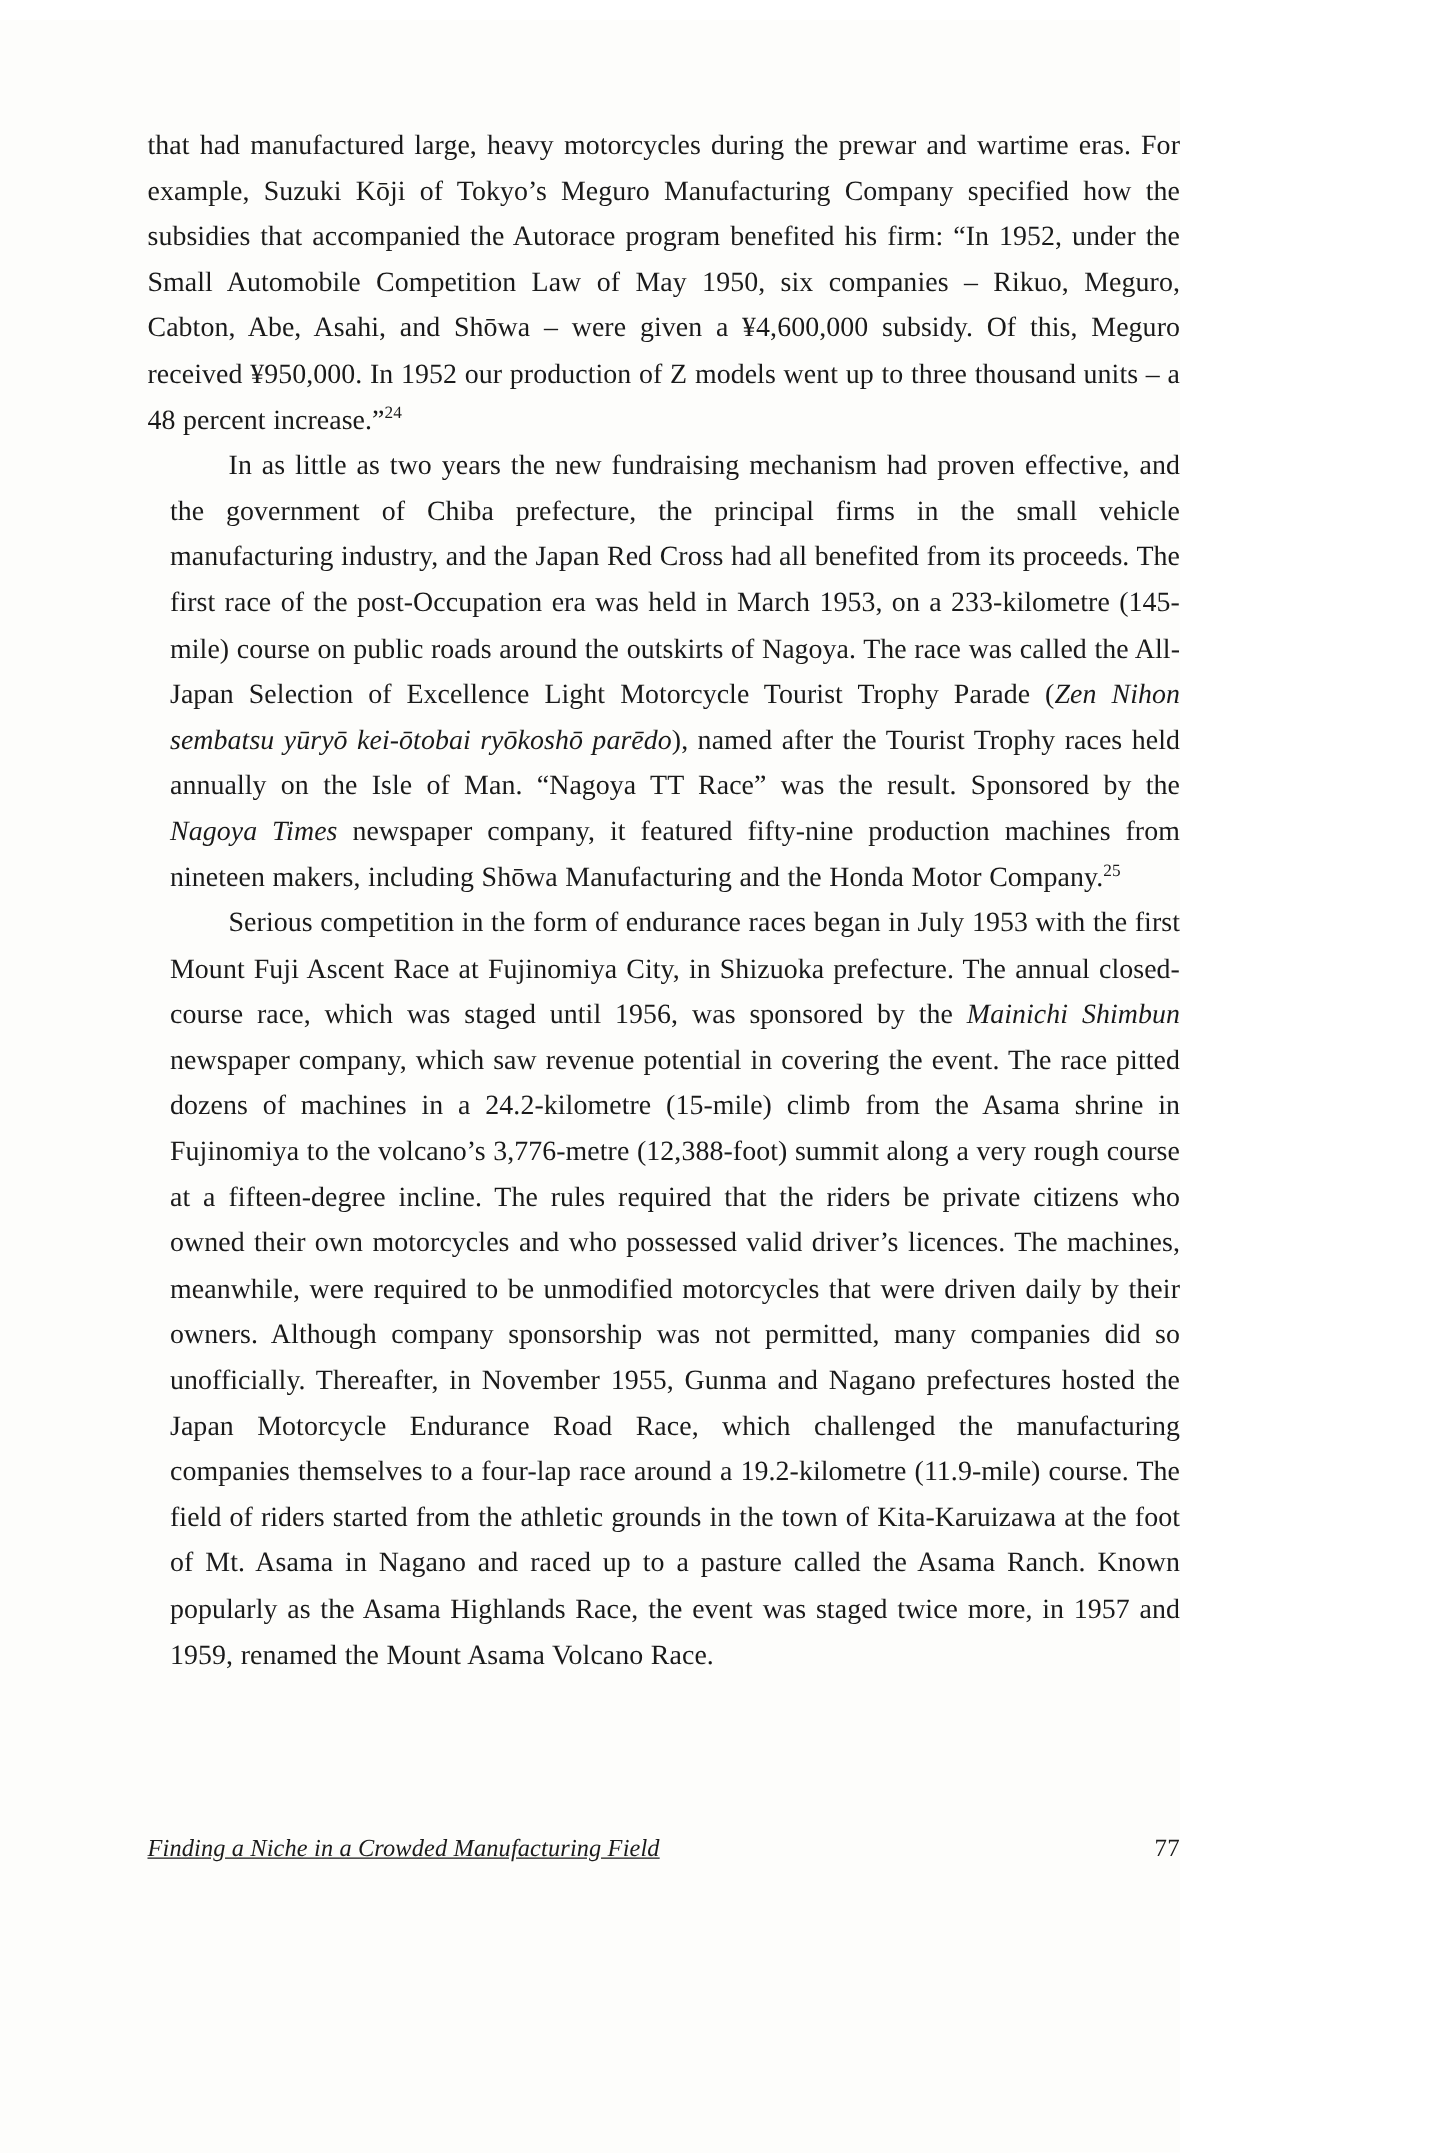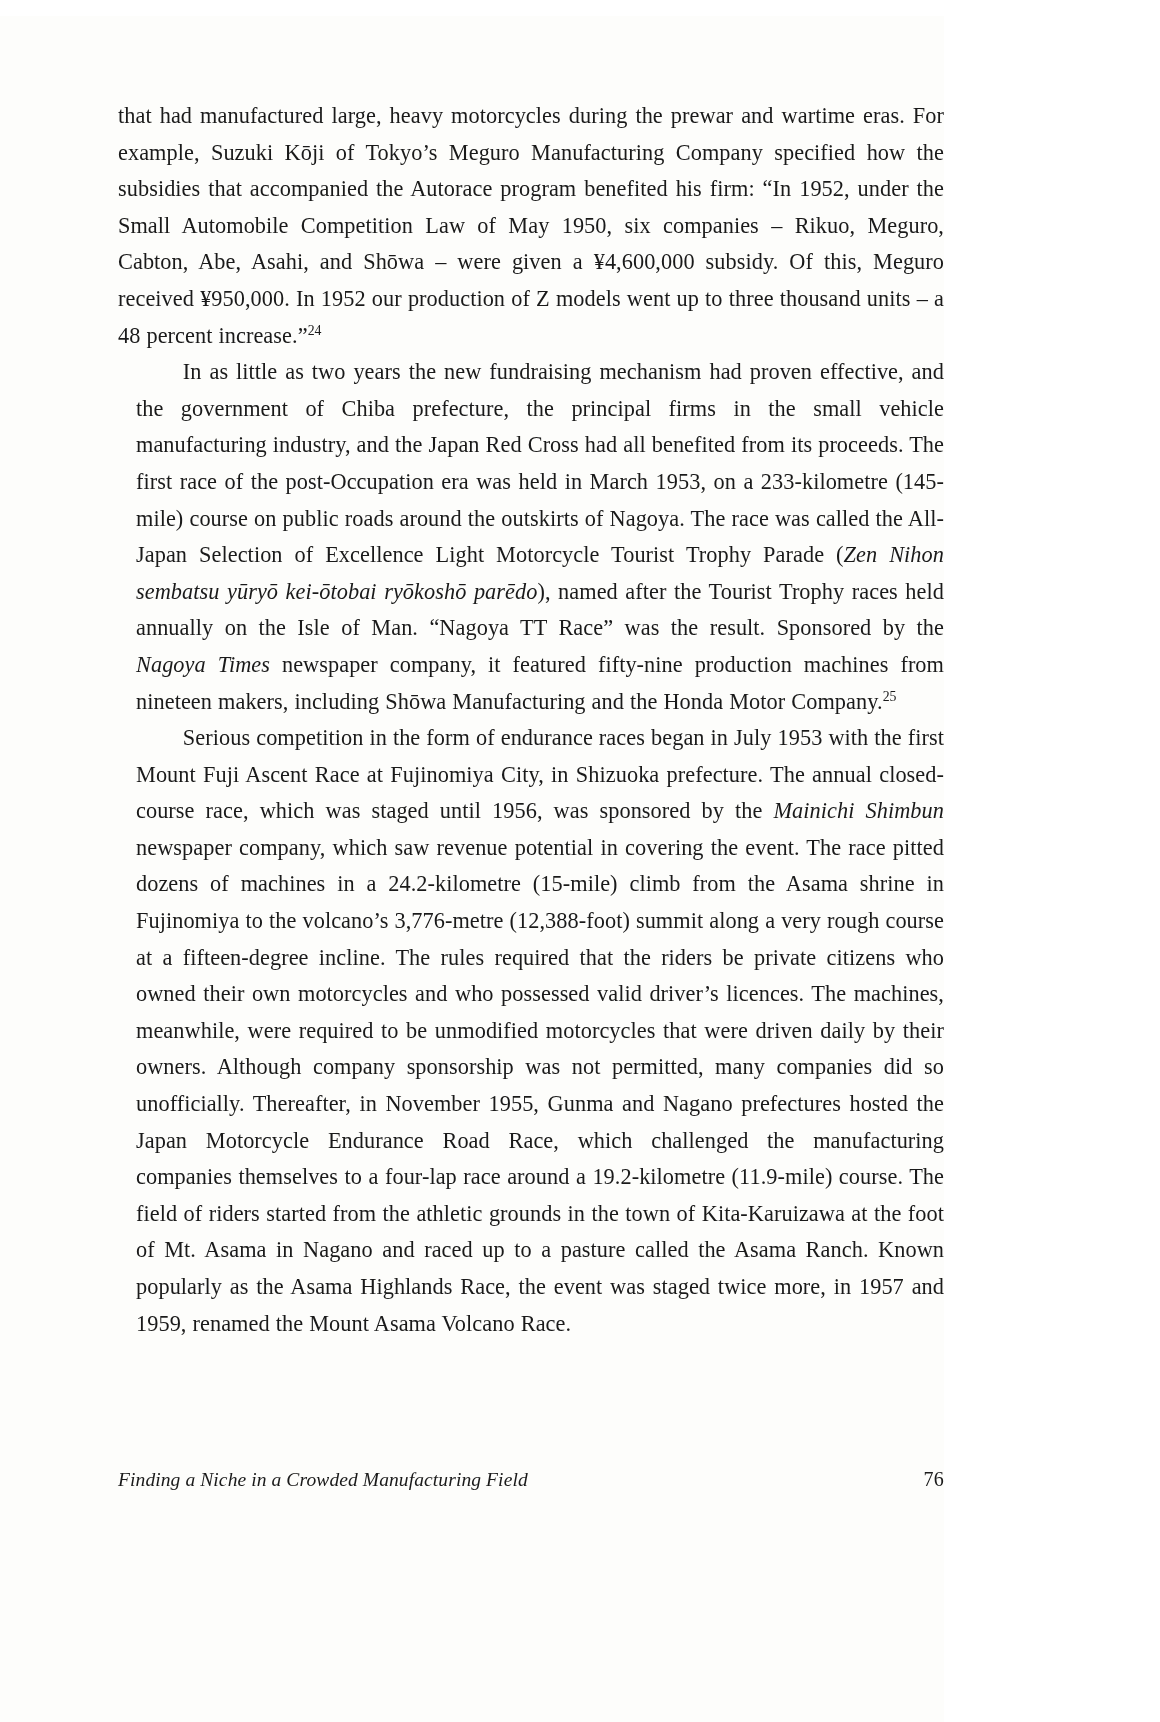--- a/index.html
+++ b/index.html
@@ -56,20 +56,21 @@
     top: 1452px;
     width: 826px;
     display: flex;
     align-items: baseline;
     justify-content: space-between;
   }
   .footer .running-head {
     font-style: italic;
     font-size: 19.5px;
     letter-spacing: 0.1px;
+    text-decoration: underline;
   }
   .footer .folio {
     font-size: 20px;
     letter-spacing: 0.2px;
   }
 </style>
 </head>
 <body>
 
 <div class="page">
@@ -79,16 +80,16 @@
     <p class="para">that had manufactured large, heavy motorcycles during the prewar and wartime eras. For example, Suzuki Kōji of Tokyo’s Meguro Manufacturing Company specified how the subsidies that accompanied the Autorace program benefited his firm: “In 1952, under the Small Automobile Competition Law of May 1950, six companies – Rikuo, Meguro, Cabton, Abe, Asahi, and Shōwa – were given a ¥4,600,000 subsidy. Of this, Meguro received ¥950,000. In 1952 our production of Z models went up to three thousand units – a 48 percent increase.”<sup>24</sup></p>
 
     <p class="para indent">In as little as two years the new fundraising mechanism had proven effective, and the government of Chiba prefecture, the principal firms in the small vehicle manufacturing industry, and the Japan Red Cross had all benefited from its proceeds. The first race of the post-Occupation era was held in March 1953, on a 233-kilometre (145-mile) course on public roads around the outskirts of Nagoya. The race was called the All-Japan Selection of Excellence Light Motorcycle Tourist Trophy Parade (<i>Zen Nihon sembatsu yūryō kei-ōtobai ryōkoshō parēdo</i>), named after the Tourist Trophy races held annually on the Isle of Man. “Nagoya TT Race” was the result. Sponsored by the <i>Nagoya Times</i> newspaper company, it featured fifty-nine production machines from nineteen makers, including Shōwa Manufacturing and the Honda Motor Company.<sup>25</sup></p>
 
     <p class="para indent">Serious competition in the form of endurance races began in July 1953 with the first Mount Fuji Ascent Race at Fujinomiya City, in Shizuoka prefecture. The annual closed-course race, which was staged until 1956, was sponsored by the <i>Mainichi Shimbun</i> newspaper company, which saw revenue potential in covering the event. The race pitted dozens of machines in a 24.2-kilometre (15-mile) climb from the Asama shrine in Fujinomiya to the volcano’s 3,776-metre (12,388-foot) summit along a very rough course at a fifteen-degree incline. The rules required that the riders be private citizens who owned their own motorcycles and who possessed valid driver’s licences. The machines, meanwhile, were required to be unmodified motorcycles that were driven daily by their owners. Although company sponsorship was not permitted, many companies did so unofficially. Thereafter, in November 1955, Gunma and Nagano prefectures hosted the Japan Motorcycle Endurance Road Race, which challenged the manufacturing companies themselves to a four-lap race around a 19.2-kilometre (11.9-mile) course. The field of riders started from the athletic grounds in the town of Kita-Karuizawa at the foot of Mt. Asama in Nagano and raced up to a pasture called the Asama Ranch. Known popularly as the Asama Highlands Race, the event was staged twice more, in 1957 and 1959, renamed the Mount Asama Volcano Race.</p>
 
   </div>
 
   <div class="footer">
     <span class="running-head">Finding a Niche in a Crowded Manufacturing Field</span>
-    <span class="folio">76</span>
+    <span class="folio">77</span>
   </div>
 
 </div>
 
 </body></html>

